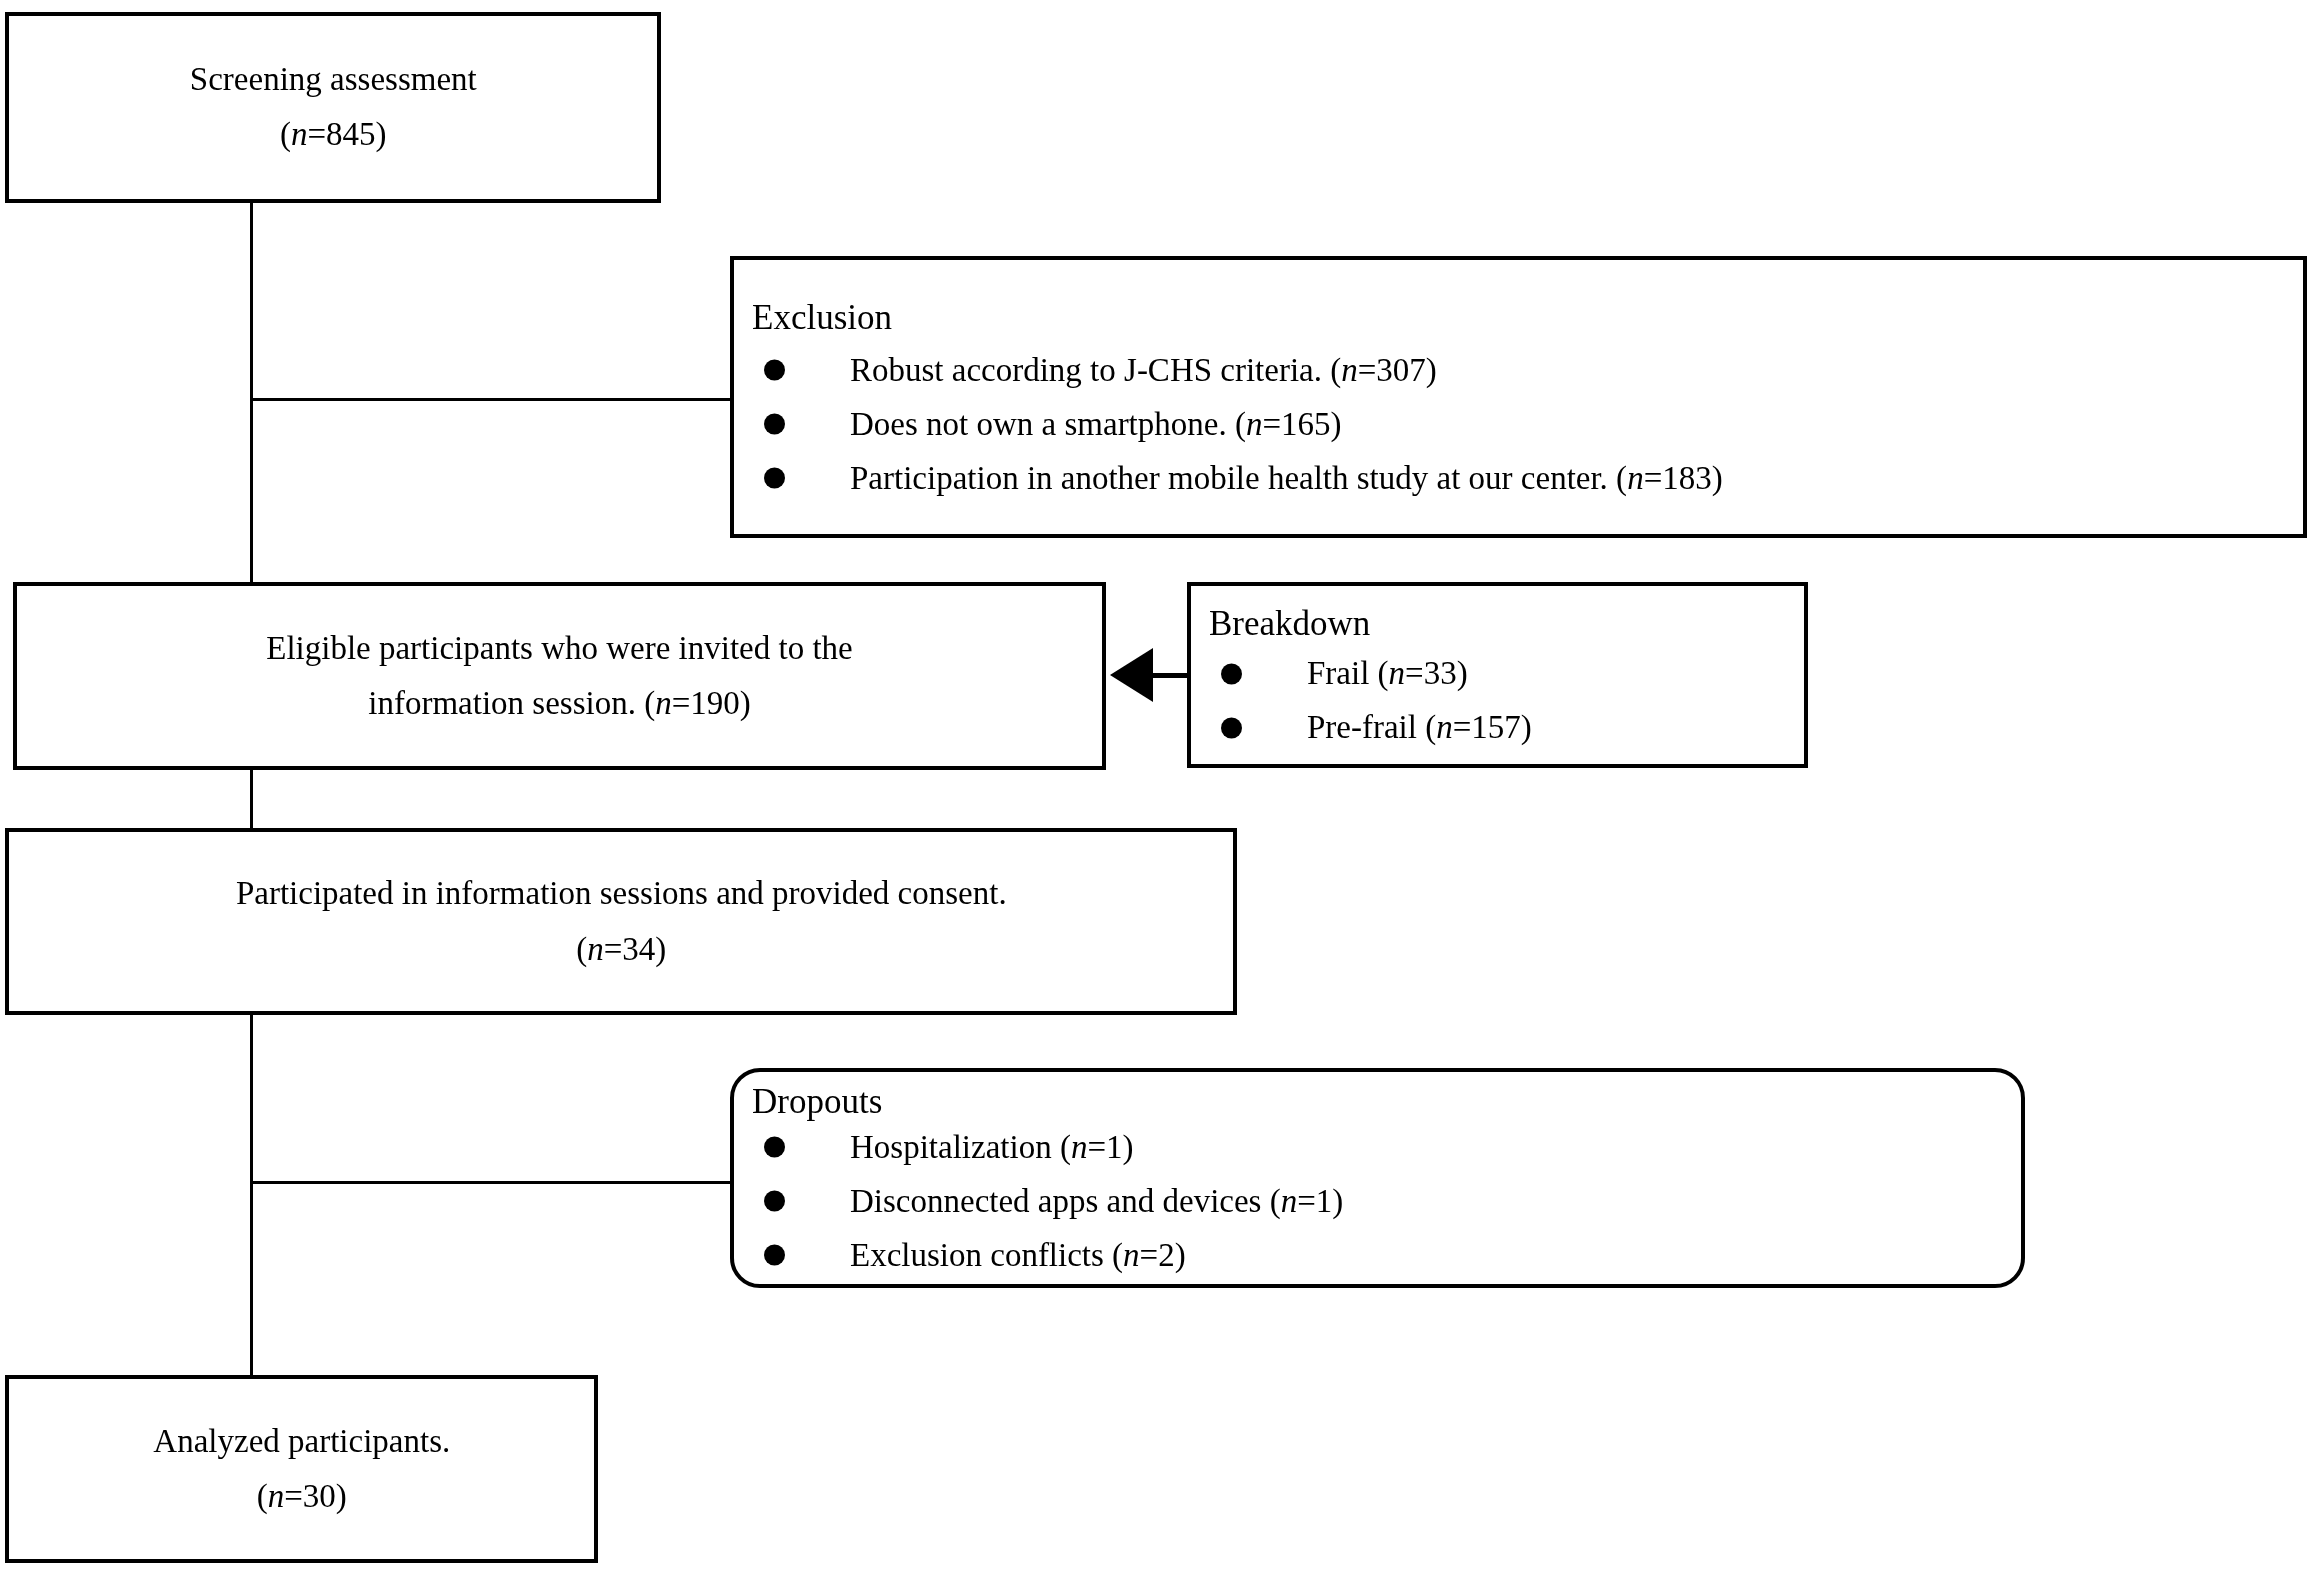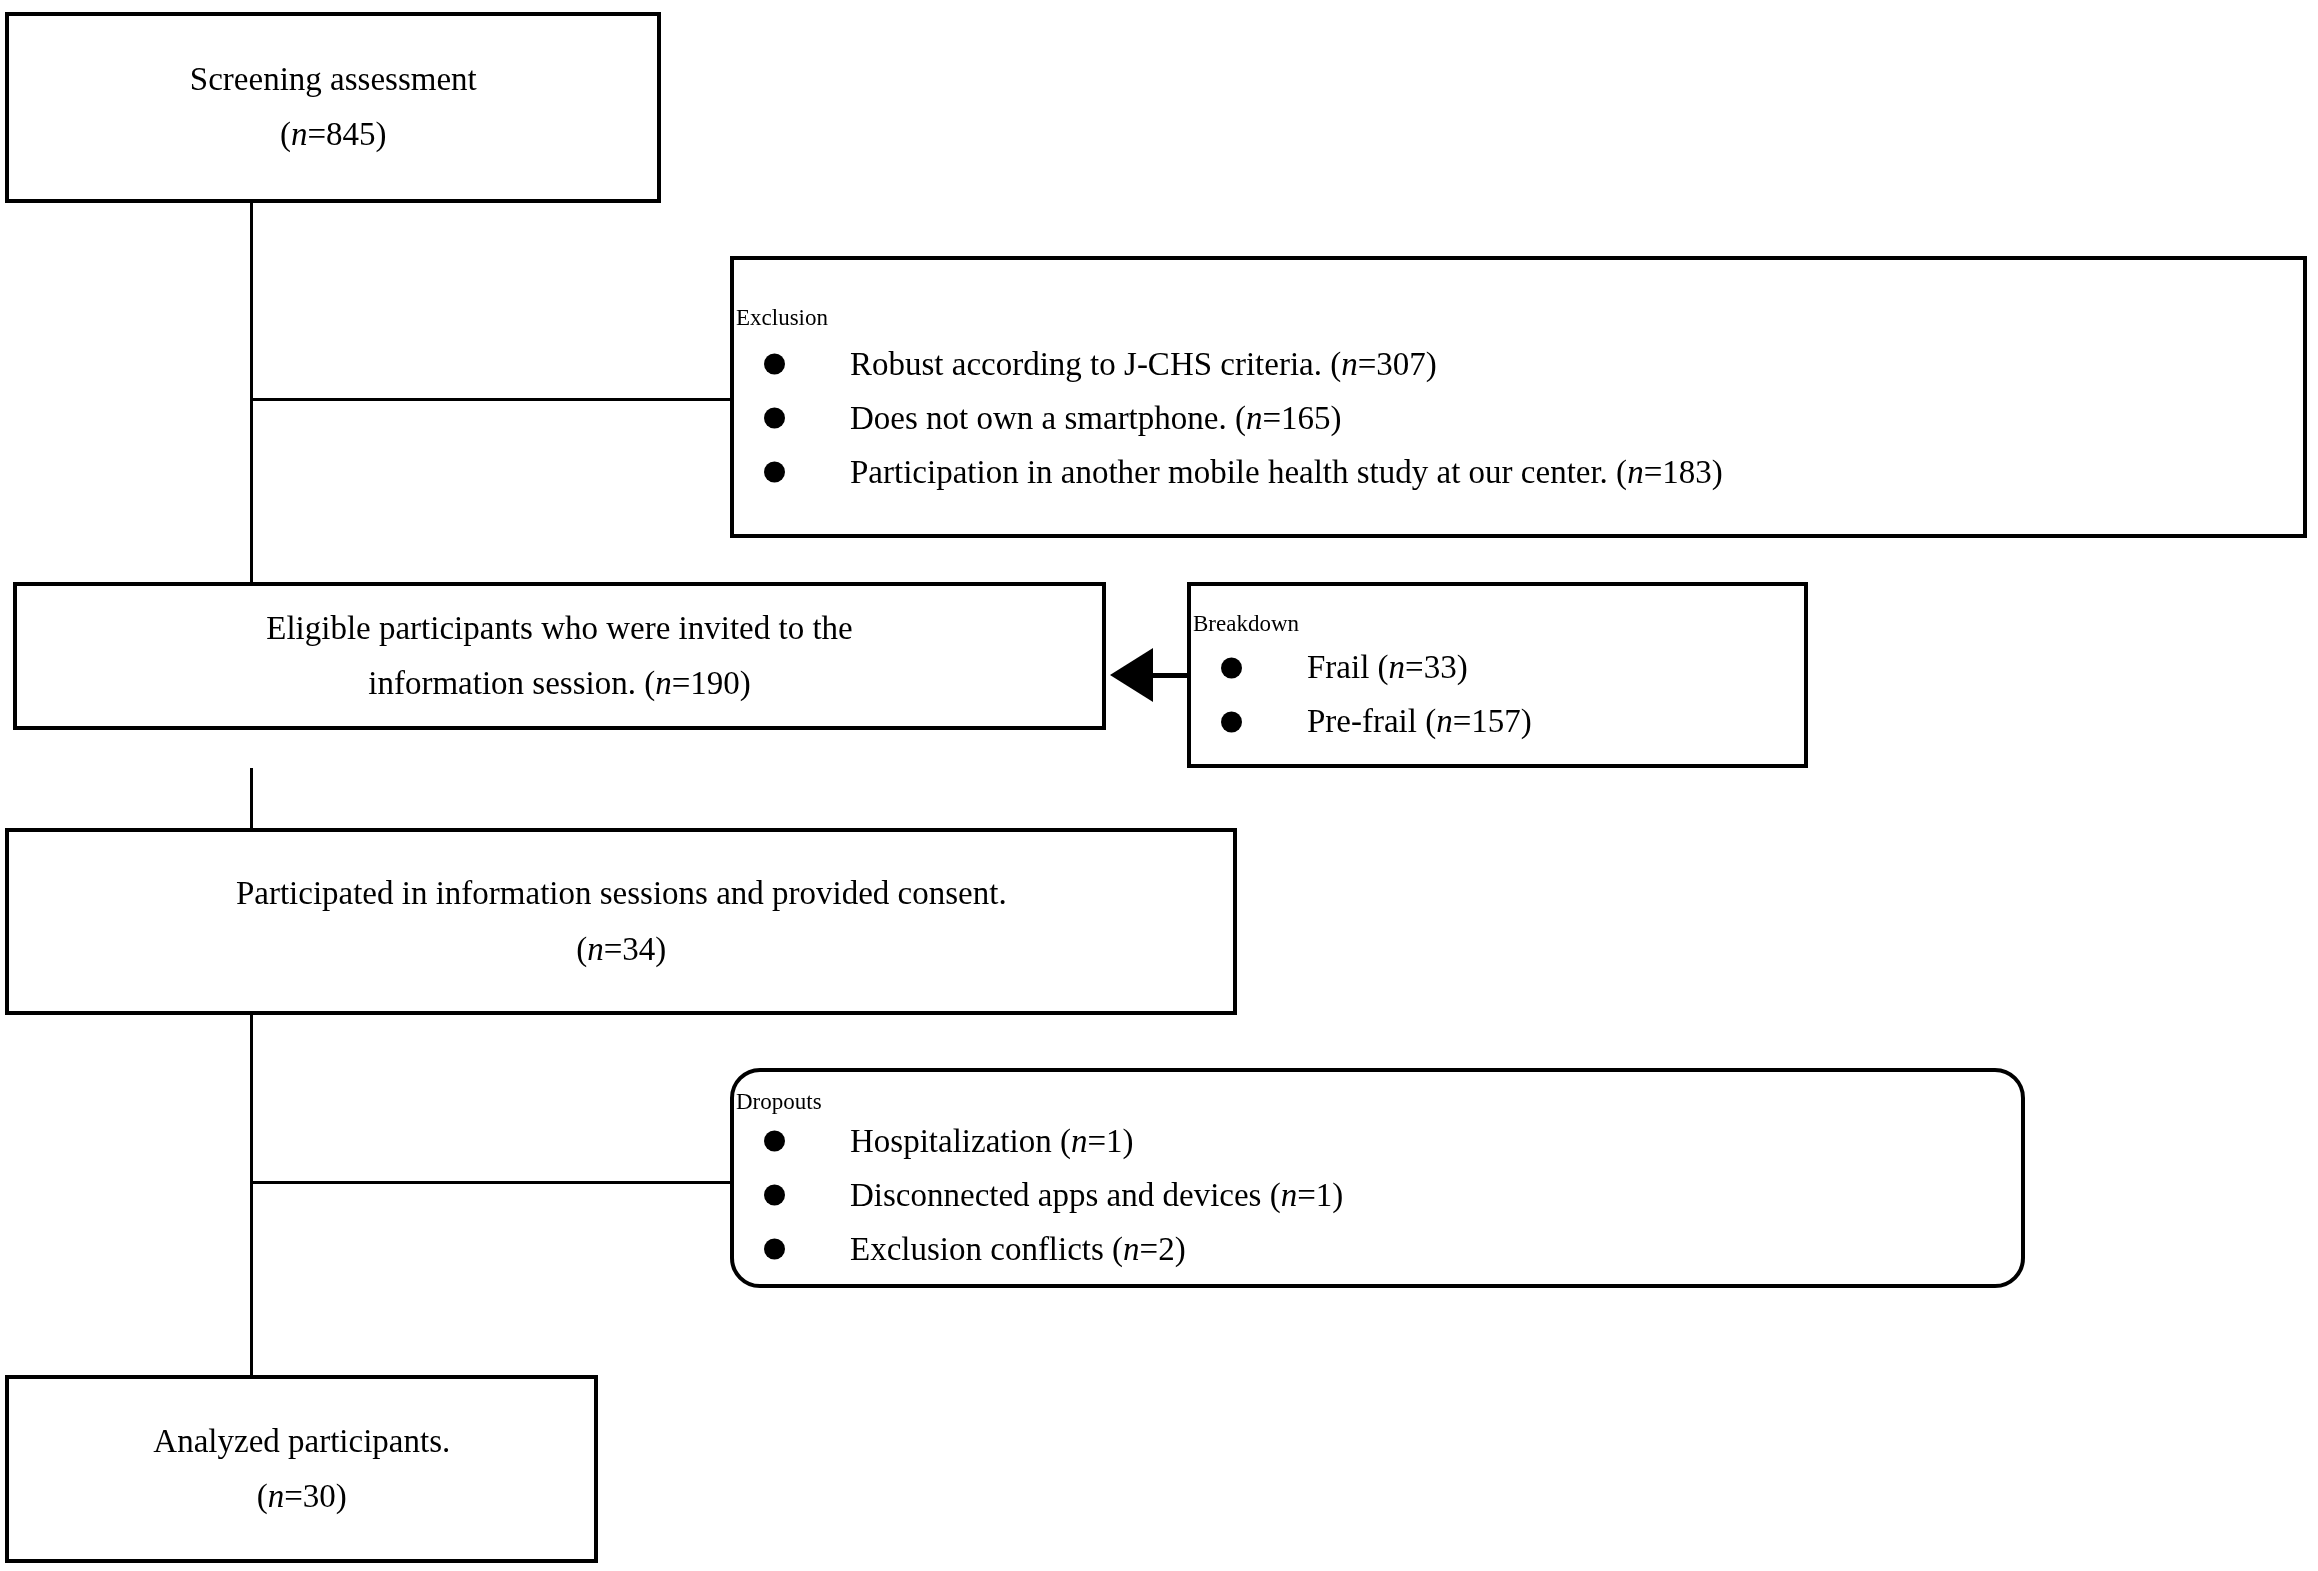--- a/index.html
+++ b/index.html
@@ -30,23 +30,23 @@
   }
   .centered .box-inner{align-items:center;}
   .ctext{
     font-size:33px;
     line-height:1.68;
     text-align:center;
     white-space:nowrap;
   }
   .ital{font-style:italic;}
   .hdr{
-    font-size:23px;
+    font-size:35px;
     line-height:1.0;
-    padding-left:2px;
+    padding-left:18px;
     white-space:nowrap;
   }
   ul.bullets{
     list-style:none;
     margin:0;
     padding:0 8px 0 18px;
   }
   ul.bullets li{
     position:relative;
     font-size:33px;
@@ -127,21 +127,21 @@
         <li>
           <span class="dot"></span><span>Does not own a smartphone. (</span><span class="ital">n</span><span>=165)</span>
         </li>
         <li>
           <span class="dot"></span><span>Participation in another mobile health study at our center. (</span><span class="ital">n</span><span>=183)</span>
         </li>
       </ul>
     </div>
   </div>
 
-  <div class="box centered" style="left:13px; top:582px; width:1093px; height:148px;">
+  <div class="box centered" style="left:13px; top:582px; width:1093px; height:188px;">
     <div class="box-inner">
       <div class="ctext">
         <span>Eligible participants who were invited to the</span>
       </div>
       <div class="ctext">
         <span>information session. (</span><span class="ital">n</span><span>=190)</span>
       </div>
     </div>
   </div>
 

